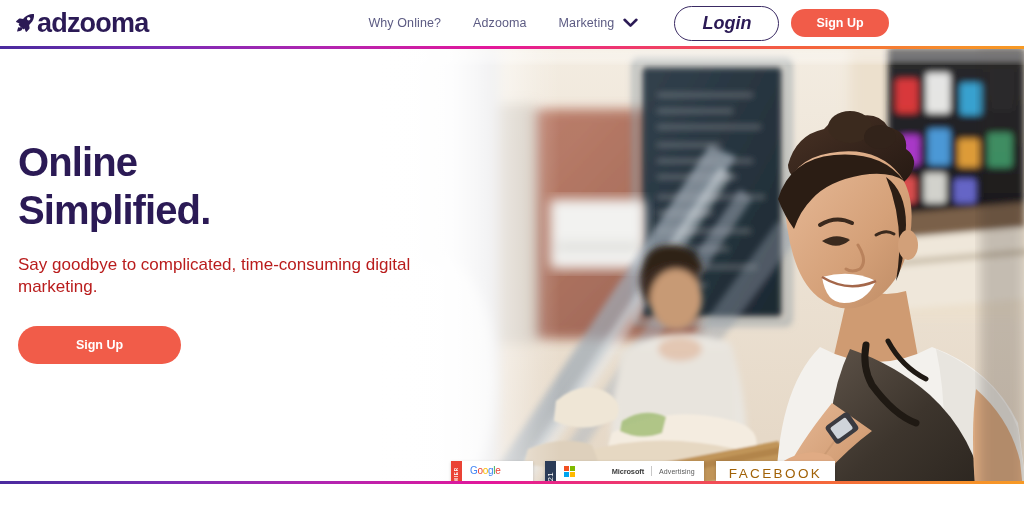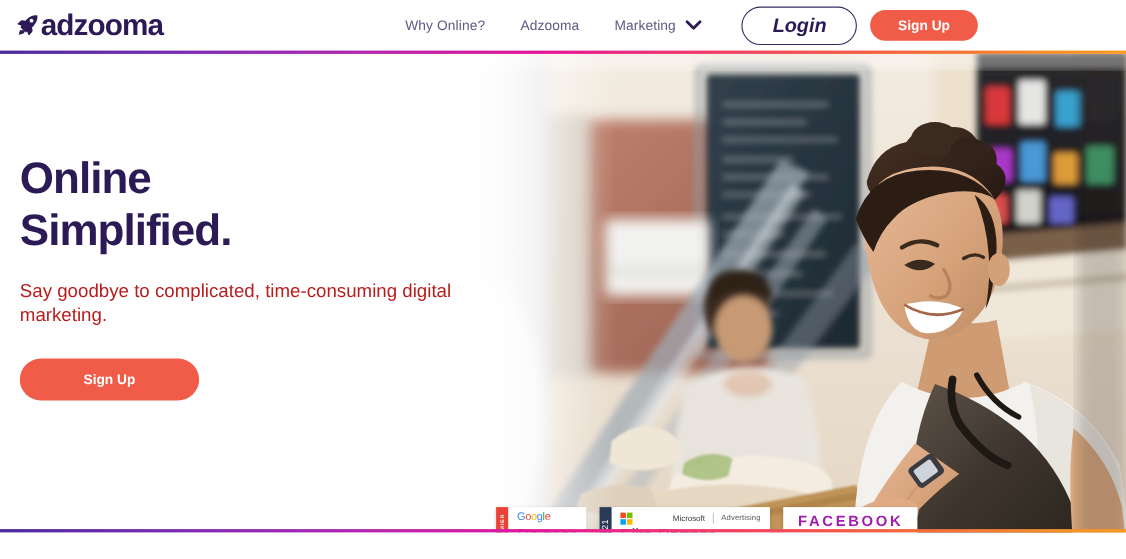--- a/index.html
+++ b/index.html
@@ -164,30 +164,30 @@
     letter-spacing: -0.3px; margin-top: 1px;
   }
 
   .ms-top { display: flex; align-items: center; gap: 5px; height: 12px; }
   .ms-grid { display: grid; grid-template-columns: 5px 5px; grid-template-rows: 5px 5px; gap: 1px; }
   .ms-grid i { display:block; }
   .ms-grid i:nth-child(1){ background:#f25022; }
   .ms-grid i:nth-child(2){ background:#7fba00; }
   .ms-grid i:nth-child(3){ background:#00a4ef; }
   .ms-grid i:nth-child(4){ background:#ffb900; }
-  .ms-name { font-size: 7.4px; color: #3c3c3c; font-weight: 400; letter-spacing: -0.1px; padding-left: 32px; }
+  .ms-name { font-size: 7.4px; color: #3c3c3c; font-weight: 700; letter-spacing: -0.1px; padding-left: 32px; }
   .ms-div { width: 1px; height: 10px; background: #c8c8c8; margin: 0 2px; }
   .ms-adv { font-size: 7px; color: #5a5a5a; letter-spacing: 0.1px; }
   .ms-elite {
     font-size: 16px; color: #2b3b57; font-weight: 400; line-height: 18px;
     margin-top: 2px; letter-spacing: -0.2px;
   }
 
   .fb-badge { padding: 5px 13px; flex-direction: column; justify-content: center; }
-  .fb-top { font-size: 13.5px; color: #a21caf; letter-spacing: 2.4px; font-weight: 700; line-height: 16px; }
+  .fb-top { font-size: 13.5px; color: #a16207; letter-spacing: 2.4px; font-weight: 400; line-height: 16px; }
   .fb-rule { height:1px; background:#cfd3d8; margin: 4px 0 3px; }
   .fb-sub { font-size: 6.3px; color: #7b828c; letter-spacing: 1.25px; line-height: 8px; }
 
   .bottom-white {
     position: absolute; left: 0; top: 484px; width: 1024px; height: 24px;
     background: #fff; z-index: 44;
   }
 </style>
 </head>
 <body>

